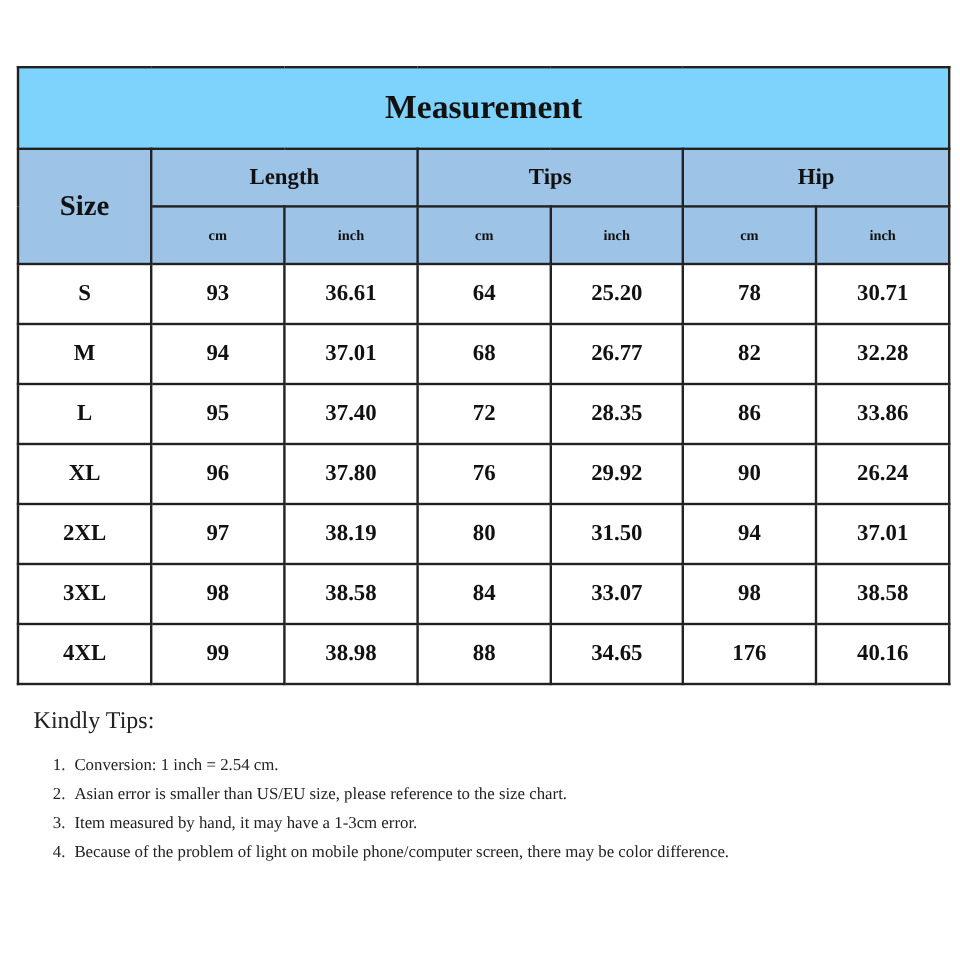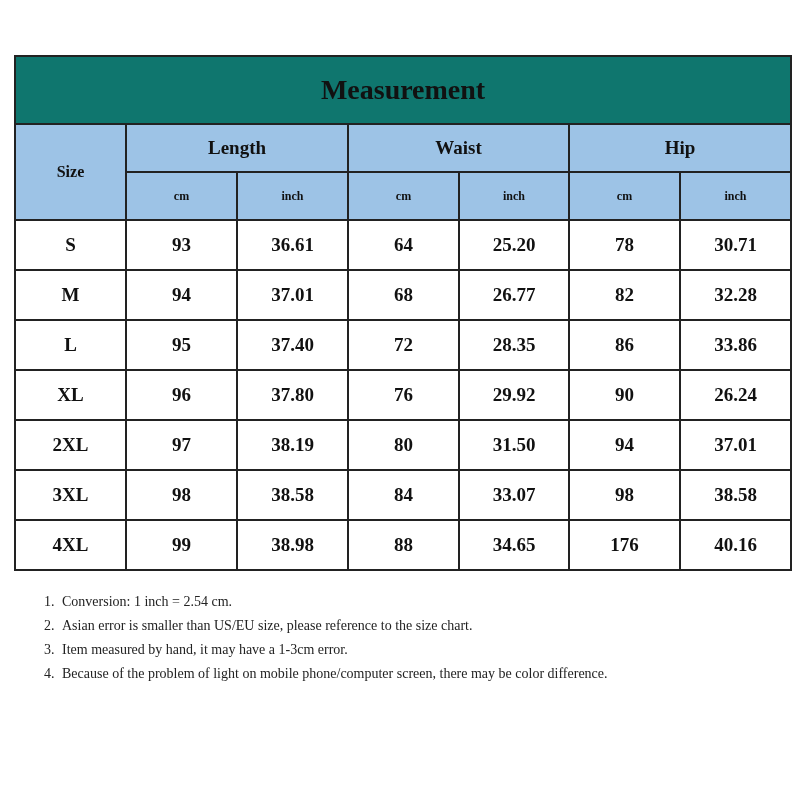--- a/index.html
+++ b/index.html
@@ -1,23 +1,23 @@
 <!DOCTYPE html>
 <html><head>
 <meta charset="utf-8">
 <style>
   html,body{margin:0;padding:0;background:#fff;}
   body{width:800px;height:800px;position:relative;overflow:hidden;font-family:"Liberation Serif",serif;color:#111;}
   table.size{position:absolute;left:14px;top:55px;width:776px;border-collapse:collapse;table-layout:fixed;}
   table.size td,table.size th{border:2px solid #222;text-align:center;font-weight:bold;padding:0;}
-  .title{height:66px;font-size:28px;background:#0f766e;}
+  .title{height:66px;font-size:28px;background:#7dd3fc;}
   .hdr{background:#9dc3e6;font-size:19px;}
   .h1{height:48px;}
   .h2{height:48px;font-size:12px;}
-  .sizehdr{font-size:16px;}
+  .sizehdr{font-size:24px;}
   .row td{height:48px;font-size:19px;background:#fff;}
   .tips{position:absolute;left:28px;top:590px;width:760px;font-size:19px;color:#222;}
   .tips-title{margin:0 0 14px 0;font-size:20px;}
   .tips ol{margin:0;padding-left:30px;}
   .tips li{font-size:14px;line-height:24px;padding-left:4px;}
 </style>
 </head>
 <body>
 
 <table class="size">
@@ -30,21 +30,21 @@
       <col style="width:111px">
       <col style="width:111px">
   </colgroup>
   <tbody>
       <tr>
     <td class="title" colspan="7">Measurement</td>
   </tr>
   <tr class="hdr h1">
     <td class="sizehdr" rowspan="2">Size</td>
     <td colspan="2">Length</td>
-    <td colspan="2">Waist</td>
+    <td colspan="2">Tips</td>
     <td colspan="2">Hip</td>
   </tr>
   <tr class="hdr h2">
     <td>cm</td>
     <td>inch</td>
     <td>cm</td>
     <td>inch</td>
     <td>cm</td>
     <td>inch</td>
   </tr>
@@ -110,19 +110,20 @@
         <td>38.98</td>
         <td>88</td>
         <td>34.65</td>
         <td>176</td>
         <td>40.16</td>
       </tr>
     </tbody>
 </table>
 
 <div class="tips">
+  <p class="tips-title">Kindly Tips:</p>
   <ol>
     <li>Conversion: 1 inch = 2.54 cm.</li>
     <li>Asian error is smaller than US/EU size, please reference to the size chart.</li>
     <li>Item measured by hand, it may have a 1-3cm error.</li>
     <li>Because of the problem of light on mobile phone/computer screen, there may be color difference.</li>
   </ol>
 </div>
 
 </body></html>

